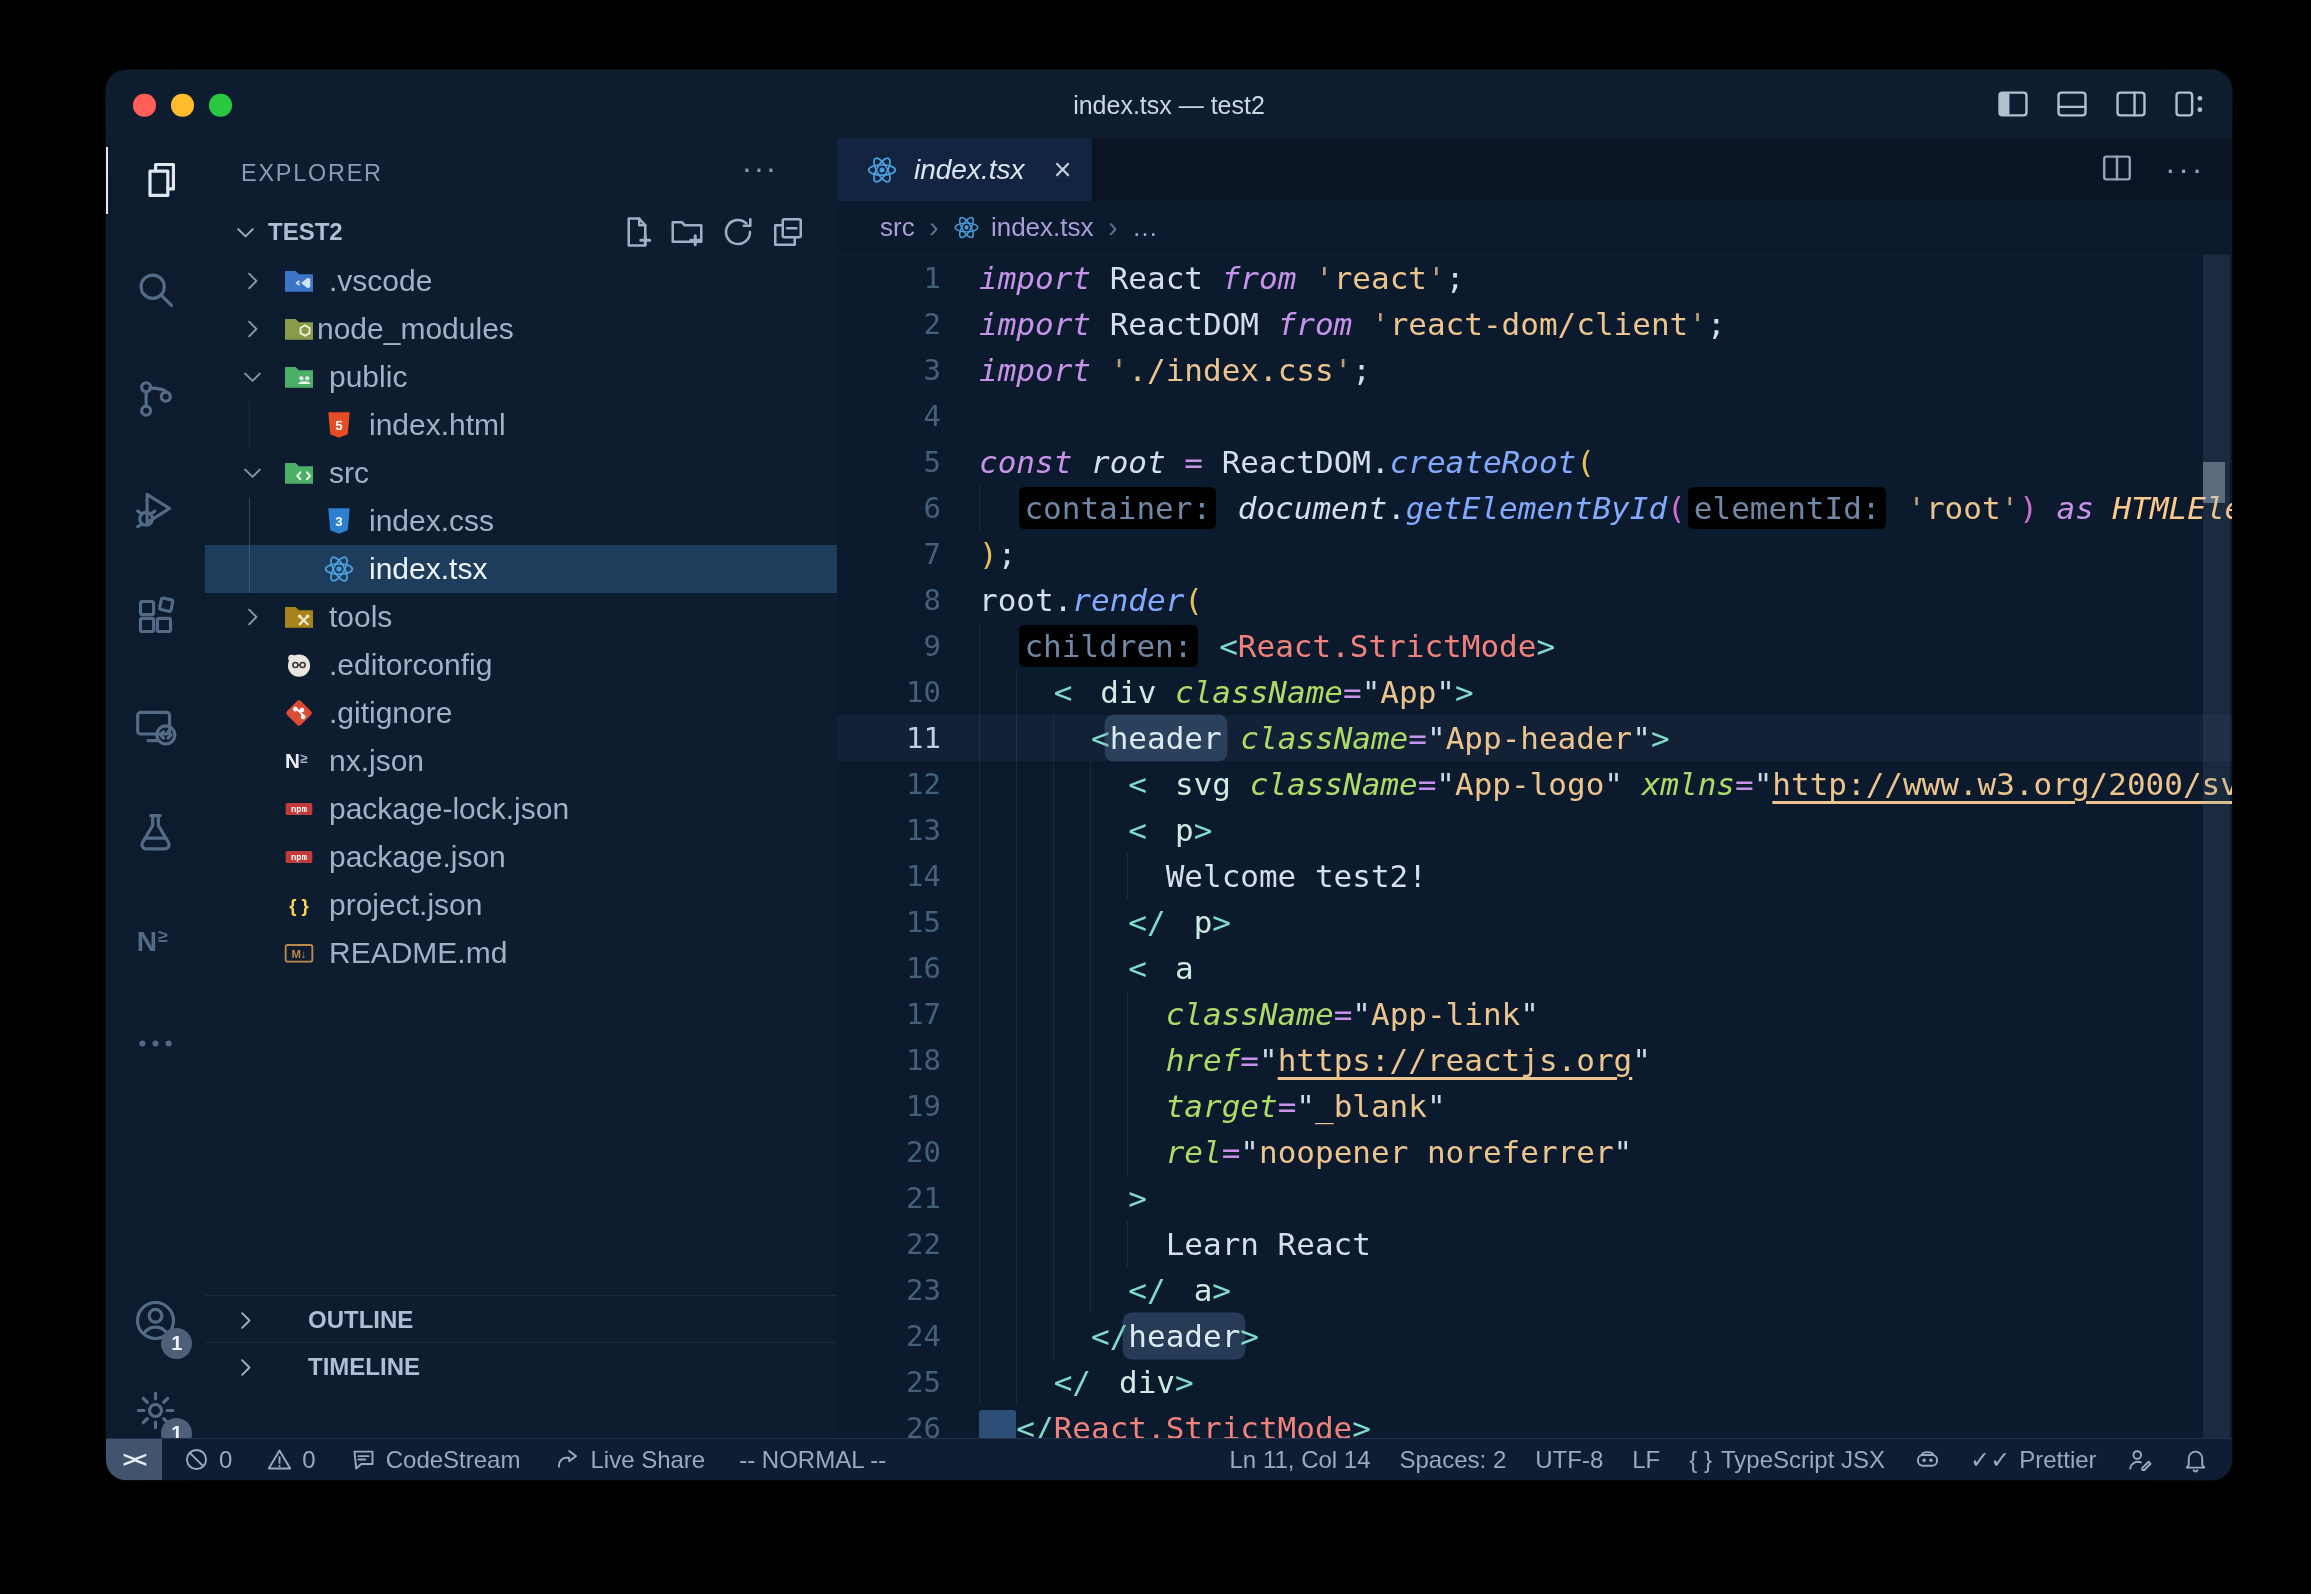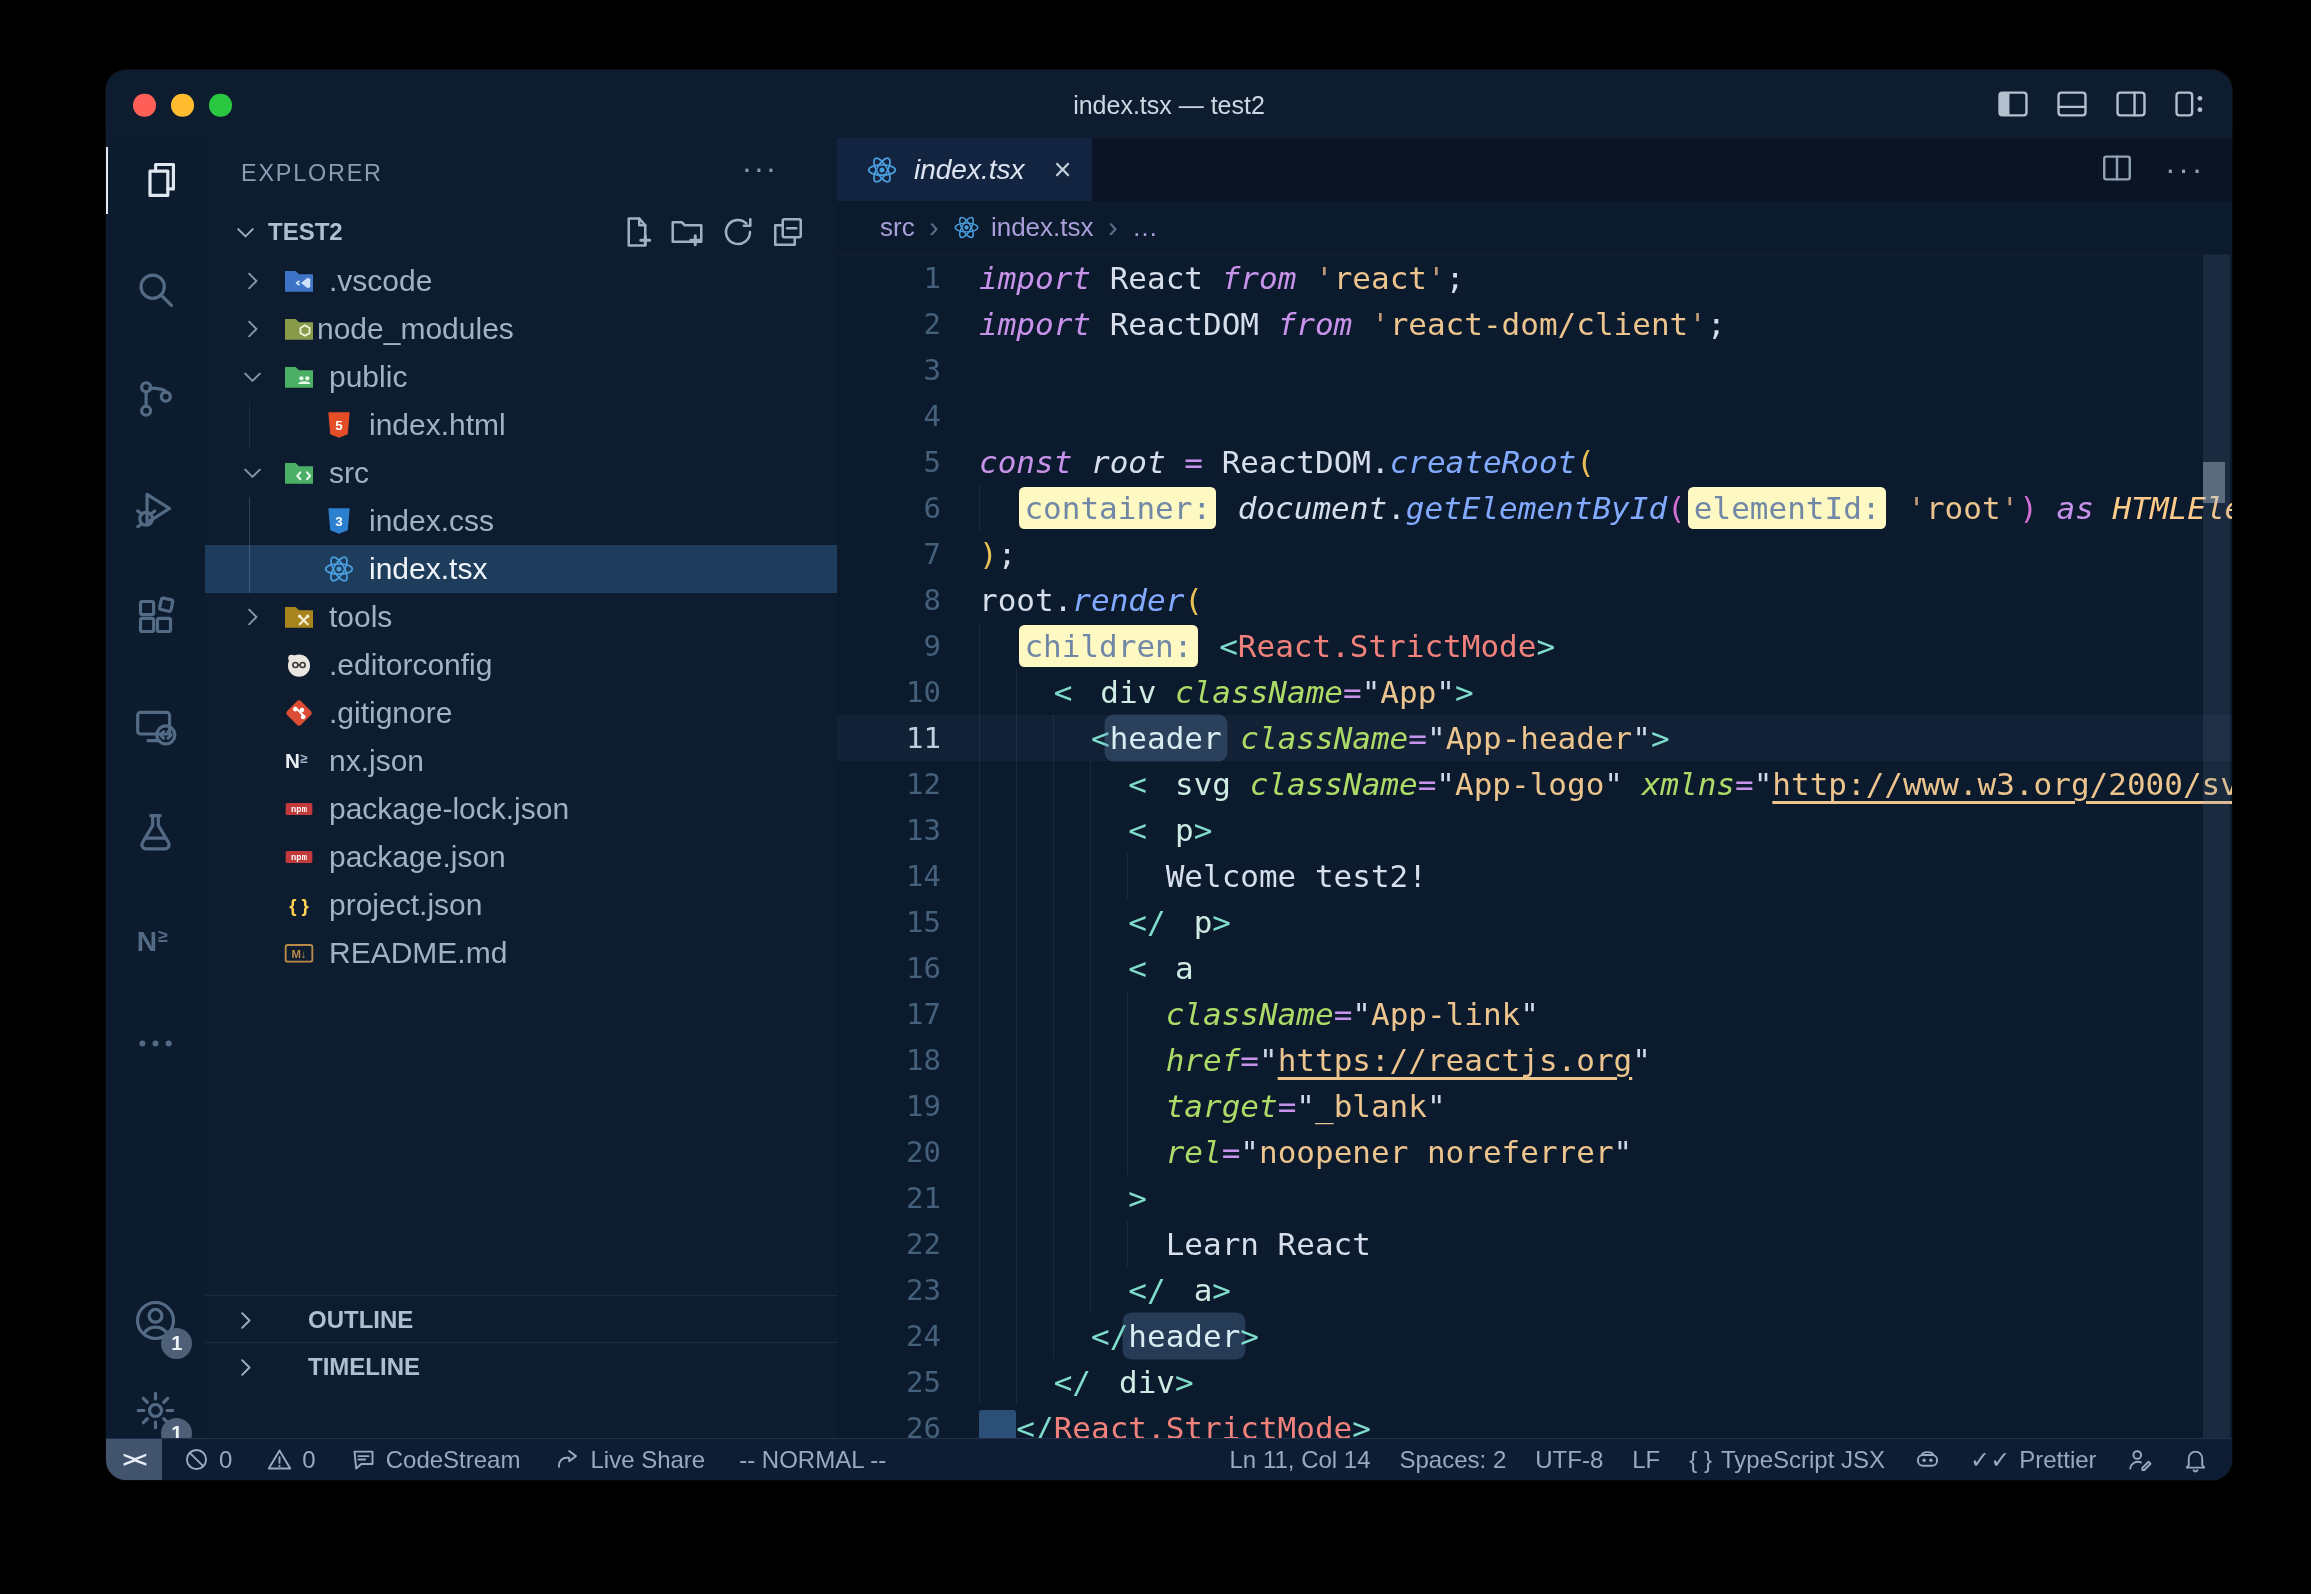--- a/index.html
+++ b/index.html
@@ -86,21 +86,21 @@
   .c-jq{color:#cdd8e8;}
   .c-tb{color:#7fdbca;}
   .c-tg{color:#cdebe2;margin-left:28px;}
   .c-tghl{color:#d8ecf2;background:rgba(101,135,180,.30);box-shadow:0 0 0 5.4px rgba(101,135,180,.30);border-radius:3.6px;}
   .c-at{color:#addb67;font-style:italic;}
   .c-eq{color:#c792ea;}
   .c-cp{color:#f0827b;}
   .c-ty{color:#ffcb8b;font-style:italic;}
   .c-tx{color:#d6deeb;}
   .c-url{color:#ecc48d;text-decoration:underline;text-underline-offset:6.3px;text-decoration-thickness:2.7px;}
-  .c-inlay{background:#fef9c3;color:#7187a6;border-radius:5.4px;padding:2.7px 5.4px;margin:0 2.7px;}
+  .c-inlay{background:#000000;color:#7187a6;border-radius:5.4px;padding:2.7px 5.4px;margin:0 2.7px;}
   .c-deco{background:#2c4f77;border-radius:2.7px;}
   #vscrollbar{position:absolute;right:1.8px;top:0;bottom:0;width:27px;background:rgba(110,140,180,.14);}
   #scroll-remnant{position:absolute;right:5.4px;top:207px;width:21.6px;height:41px;background:rgba(190,205,220,.40);}
   
   #statusbar{position:absolute;left:0;right:0;bottom:0;height:41px;background:#0e1d33;border-top:1.8px solid rgba(90,110,150,.25);
     color:#9aa9bf;font-size:24px;}
   #remote{position:absolute;left:0;top:0;bottom:0;width:56px;background:#42536d;color:#e8eef5;
     display:flex;align-items:center;justify-content:center;font-weight:bold;font-size:22.5px;letter-spacing:-1.8px;}
   .sb-left{position:absolute;left:77px;top:0;bottom:0;display:flex;align-items:center;gap:34px;}
   .sb-right{position:absolute;right:23.4px;top:0;bottom:0;display:flex;align-items:center;gap:29px;}
@@ -499,21 +499,21 @@
             </span>
             <span class="bc-sep">›</span>
             <span class="bc-item">
               <span>…</span>
             </span>
           </div>
         <div id="code-region">
           <div id="code-lines">
               <div class="crow"><span class="ln">1</span><span class="codetext"><span class="c-kw">import</span><span class="c-pl"> React </span><span class="c-kw">from</span><span class="c-pl"> </span><span class="c-sq">'</span><span class="c-str">react</span><span class="c-sq">'</span><span class="c-pl">;</span></span></div>
               <div class="crow"><span class="ln">2</span><span class="codetext"><span class="c-kw">import</span><span class="c-pl"> ReactDOM </span><span class="c-kw">from</span><span class="c-pl"> </span><span class="c-sq">'</span><span class="c-str">react-dom/client</span><span class="c-sq">'</span><span class="c-pl">;</span></span></div>
-              <div class="crow"><span class="ln">3</span></div>
+              <div class="crow"><span class="ln">3</span><span class="codetext"><span class="c-kw">import</span><span class="c-pl"> </span><span class="c-sq">'</span><span class="c-str">./index.css</span><span class="c-sq">'</span><span class="c-pl">;</span></span></div>
               <div class="crow"><span class="ln">4</span><span class="codetext"></span></div>
               <div class="crow"><span class="ln">5</span><span class="codetext"><span class="c-kw">const</span><span class="c-vr"> root </span><span class="c-eq">=</span><span class="c-pl"> ReactDOM.</span><span class="c-fn">createRoot</span><span class="c-p1">(</span></span></div>
               <div class="crow"><span class="iguide" style="left: 142px;"></span><span class="ln">6</span><span class="codetext"><span class="c-pl">  </span><span class="c-inlay">container:</span><span class="c-pl"> </span><span class="c-vi">document</span><span class="c-pl">.</span><span class="c-fn">getElementById</span><span class="c-p2">(</span><span class="c-inlay">elementId:</span><span class="c-pl"> </span><span class="c-sq">'</span><span class="c-str">root</span><span class="c-sq">'</span><span class="c-p2">)</span><span class="c-pl"> </span><span class="c-kw">as</span><span class="c-pl"> </span><span class="c-ty">HTMLElement</span></span></div>
               <div class="crow"><span class="ln">7</span><span class="codetext"><span class="c-p1">)</span><span class="c-pl">;</span></span></div>
               <div class="crow"><span class="ln">8</span><span class="codetext"><span class="c-pl">root.</span><span class="c-fn">render</span><span class="c-p1">(</span></span></div>
               <div class="crow"><span class="iguide" style="left: 142px;"></span><span class="ln">9</span><span class="codetext"><span class="c-pl">  </span><span class="c-inlay">children:</span><span class="c-pl"> </span><span class="c-tb">&lt;</span><span class="c-cp">React.StrictMode</span><span class="c-tb">&gt;</span></span></div>
               <div class="crow"><span class="iguide" style="left: 142px;"></span><span class="iguide" style="left: 179px;"></span><span class="ln">10</span><span class="codetext"><span class="c-pl">    </span><span class="c-tb">&lt;</span><span class="c-tg">div</span><span class="c-pl"> </span><span class="c-at">className</span><span class="c-eq">=</span><span class="c-jq">"</span><span class="c-str">App</span><span class="c-jq">"</span><span class="c-tb">&gt;</span></span></div>
               <div class="crow cur"><span class="iguide" style="left: 142px;"></span><span class="iguide" style="left: 179px;"></span><span class="iguide" style="left: 216px;"></span><span class="ln">11</span><span class="codetext"><span class="c-pl">      </span><span class="c-tb">&lt;</span><span class="c-tghl">header</span><span class="c-pl"> </span><span class="c-at">className</span><span class="c-eq">=</span><span class="c-jq">"</span><span class="c-str">App-header</span><span class="c-jq">"</span><span class="c-tb">&gt;</span></span></div>
               <div class="crow"><span class="iguide" style="left: 142px;"></span><span class="iguide" style="left: 179px;"></span><span class="iguide" style="left: 216px;"></span><span class="iguide" style="left: 253px;"></span><span class="ln">12</span><span class="codetext"><span class="c-pl">        </span><span class="c-tb">&lt;</span><span class="c-tg">svg</span><span class="c-pl"> </span><span class="c-at">className</span><span class="c-eq">=</span><span class="c-jq">"</span><span class="c-str">App-logo</span><span class="c-jq">"</span><span class="c-pl"> </span><span class="c-at">xmlns</span><span class="c-eq">=</span><span class="c-jq">"</span><span class="c-url">http://www.w3.org/2000/svg</span><span class="c-jq">"</span></span></div>
               <div class="crow"><span class="iguide" style="left: 142px;"></span><span class="iguide" style="left: 179px;"></span><span class="iguide" style="left: 216px;"></span><span class="iguide" style="left: 253px;"></span><span class="ln">13</span><span class="codetext"><span class="c-pl">        </span><span class="c-tb">&lt;</span><span class="c-tg">p</span><span class="c-tb">&gt;</span></span></div>

